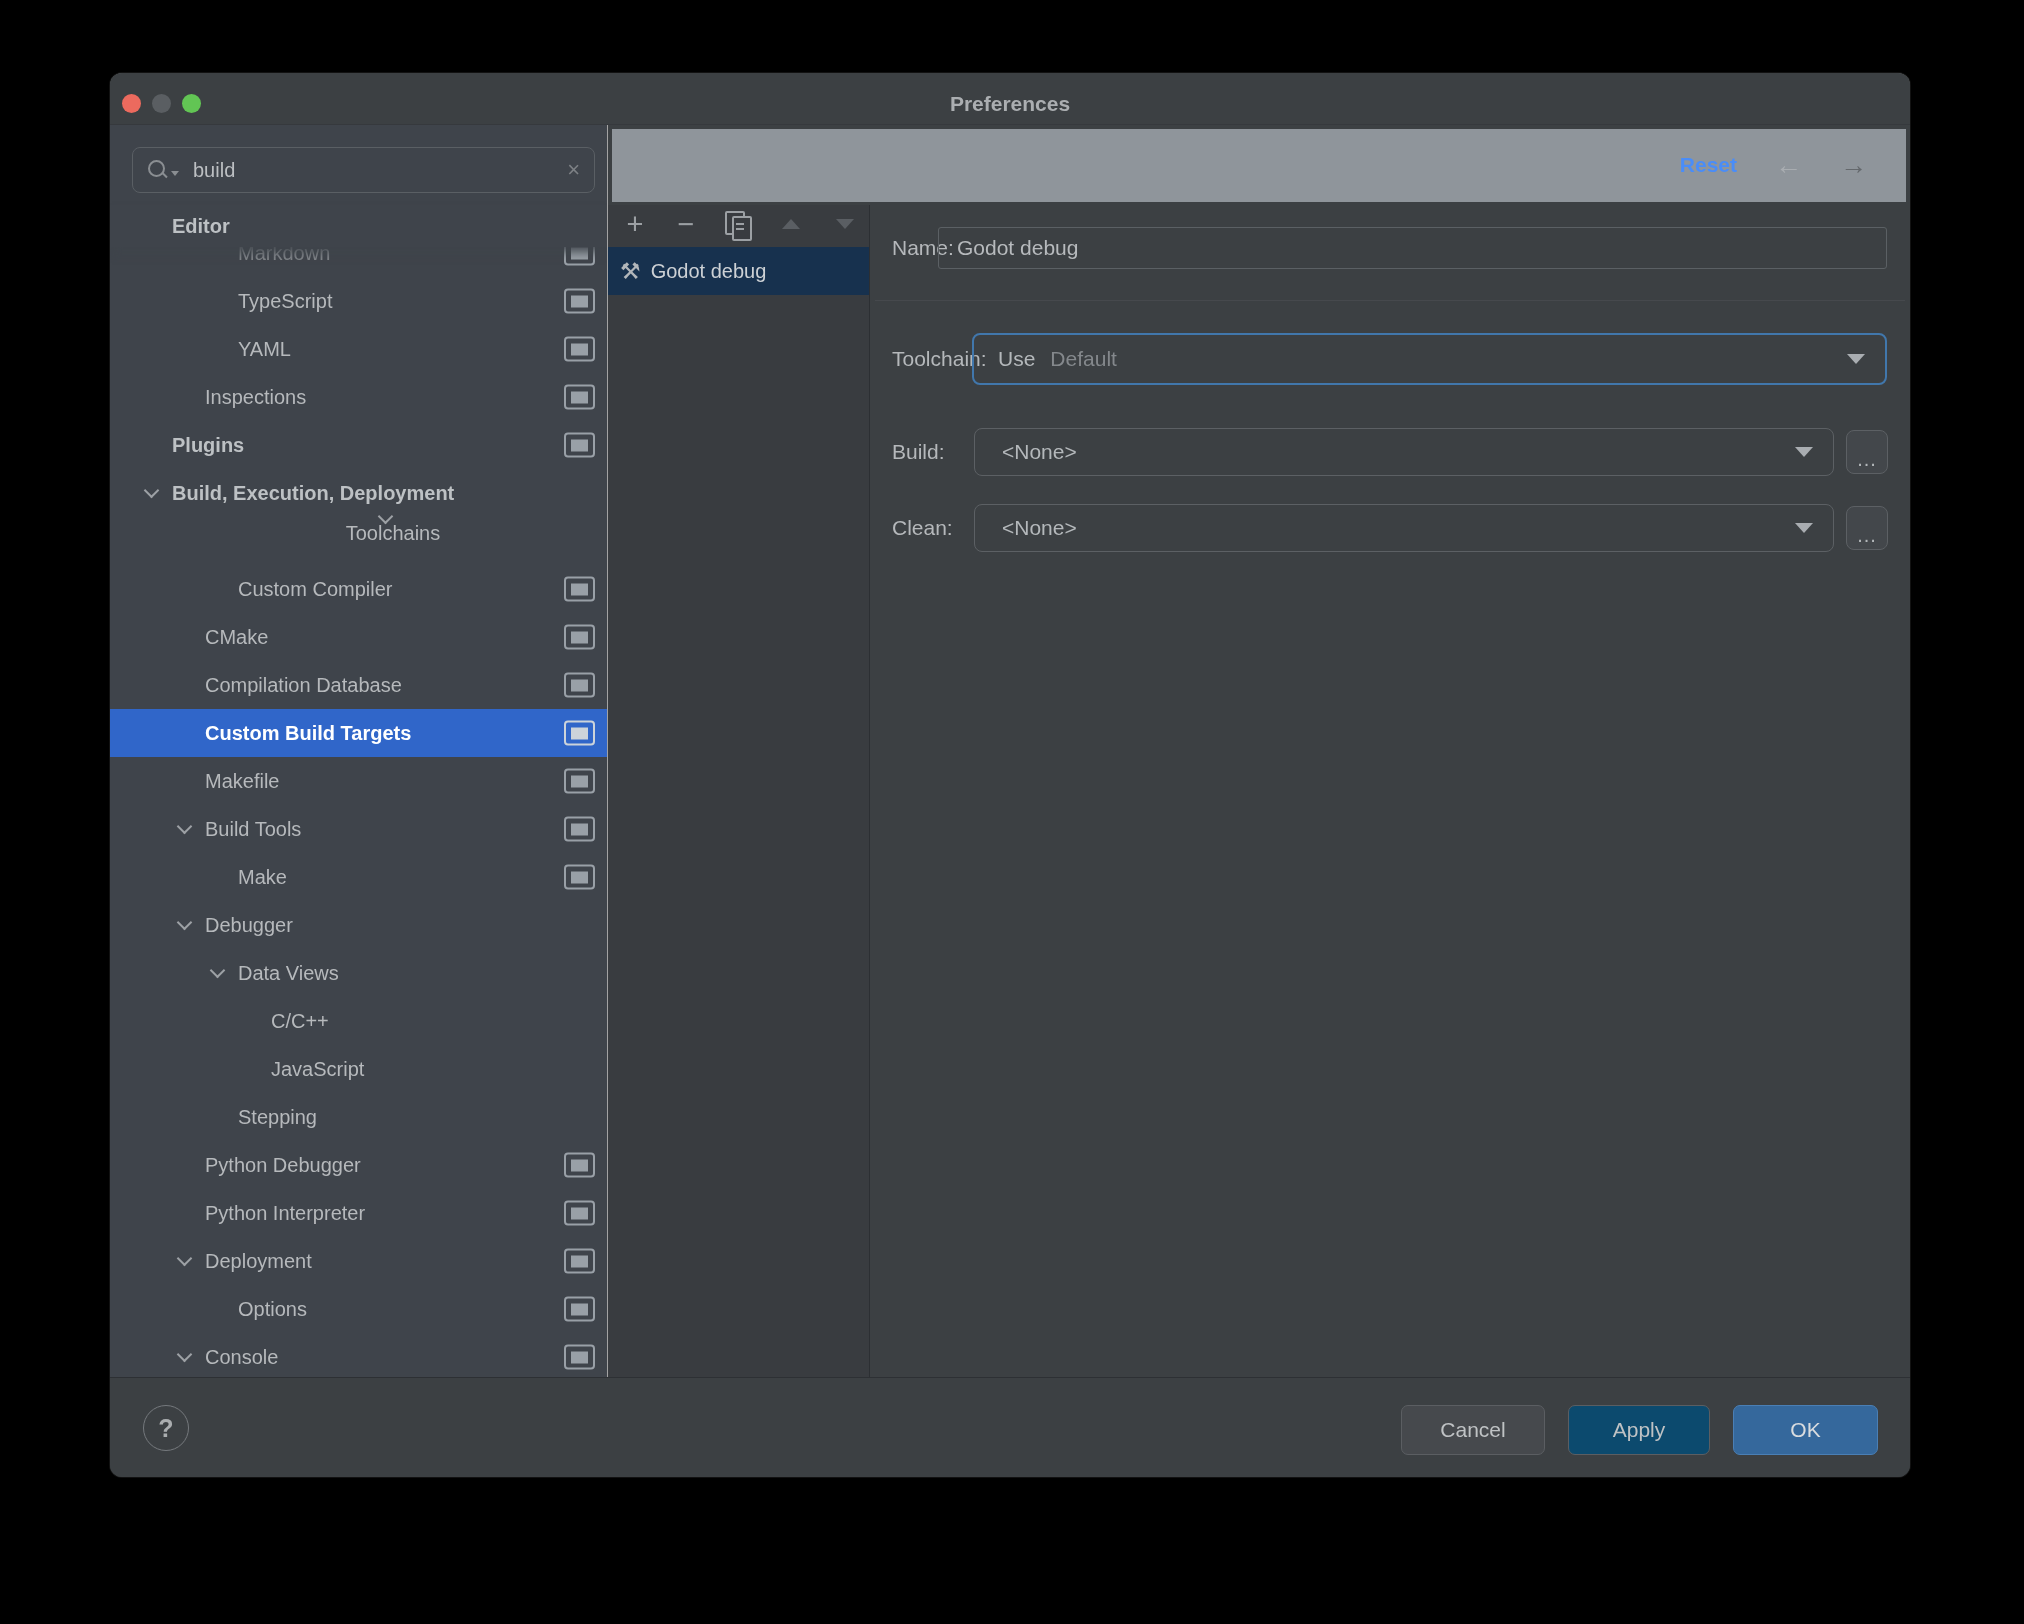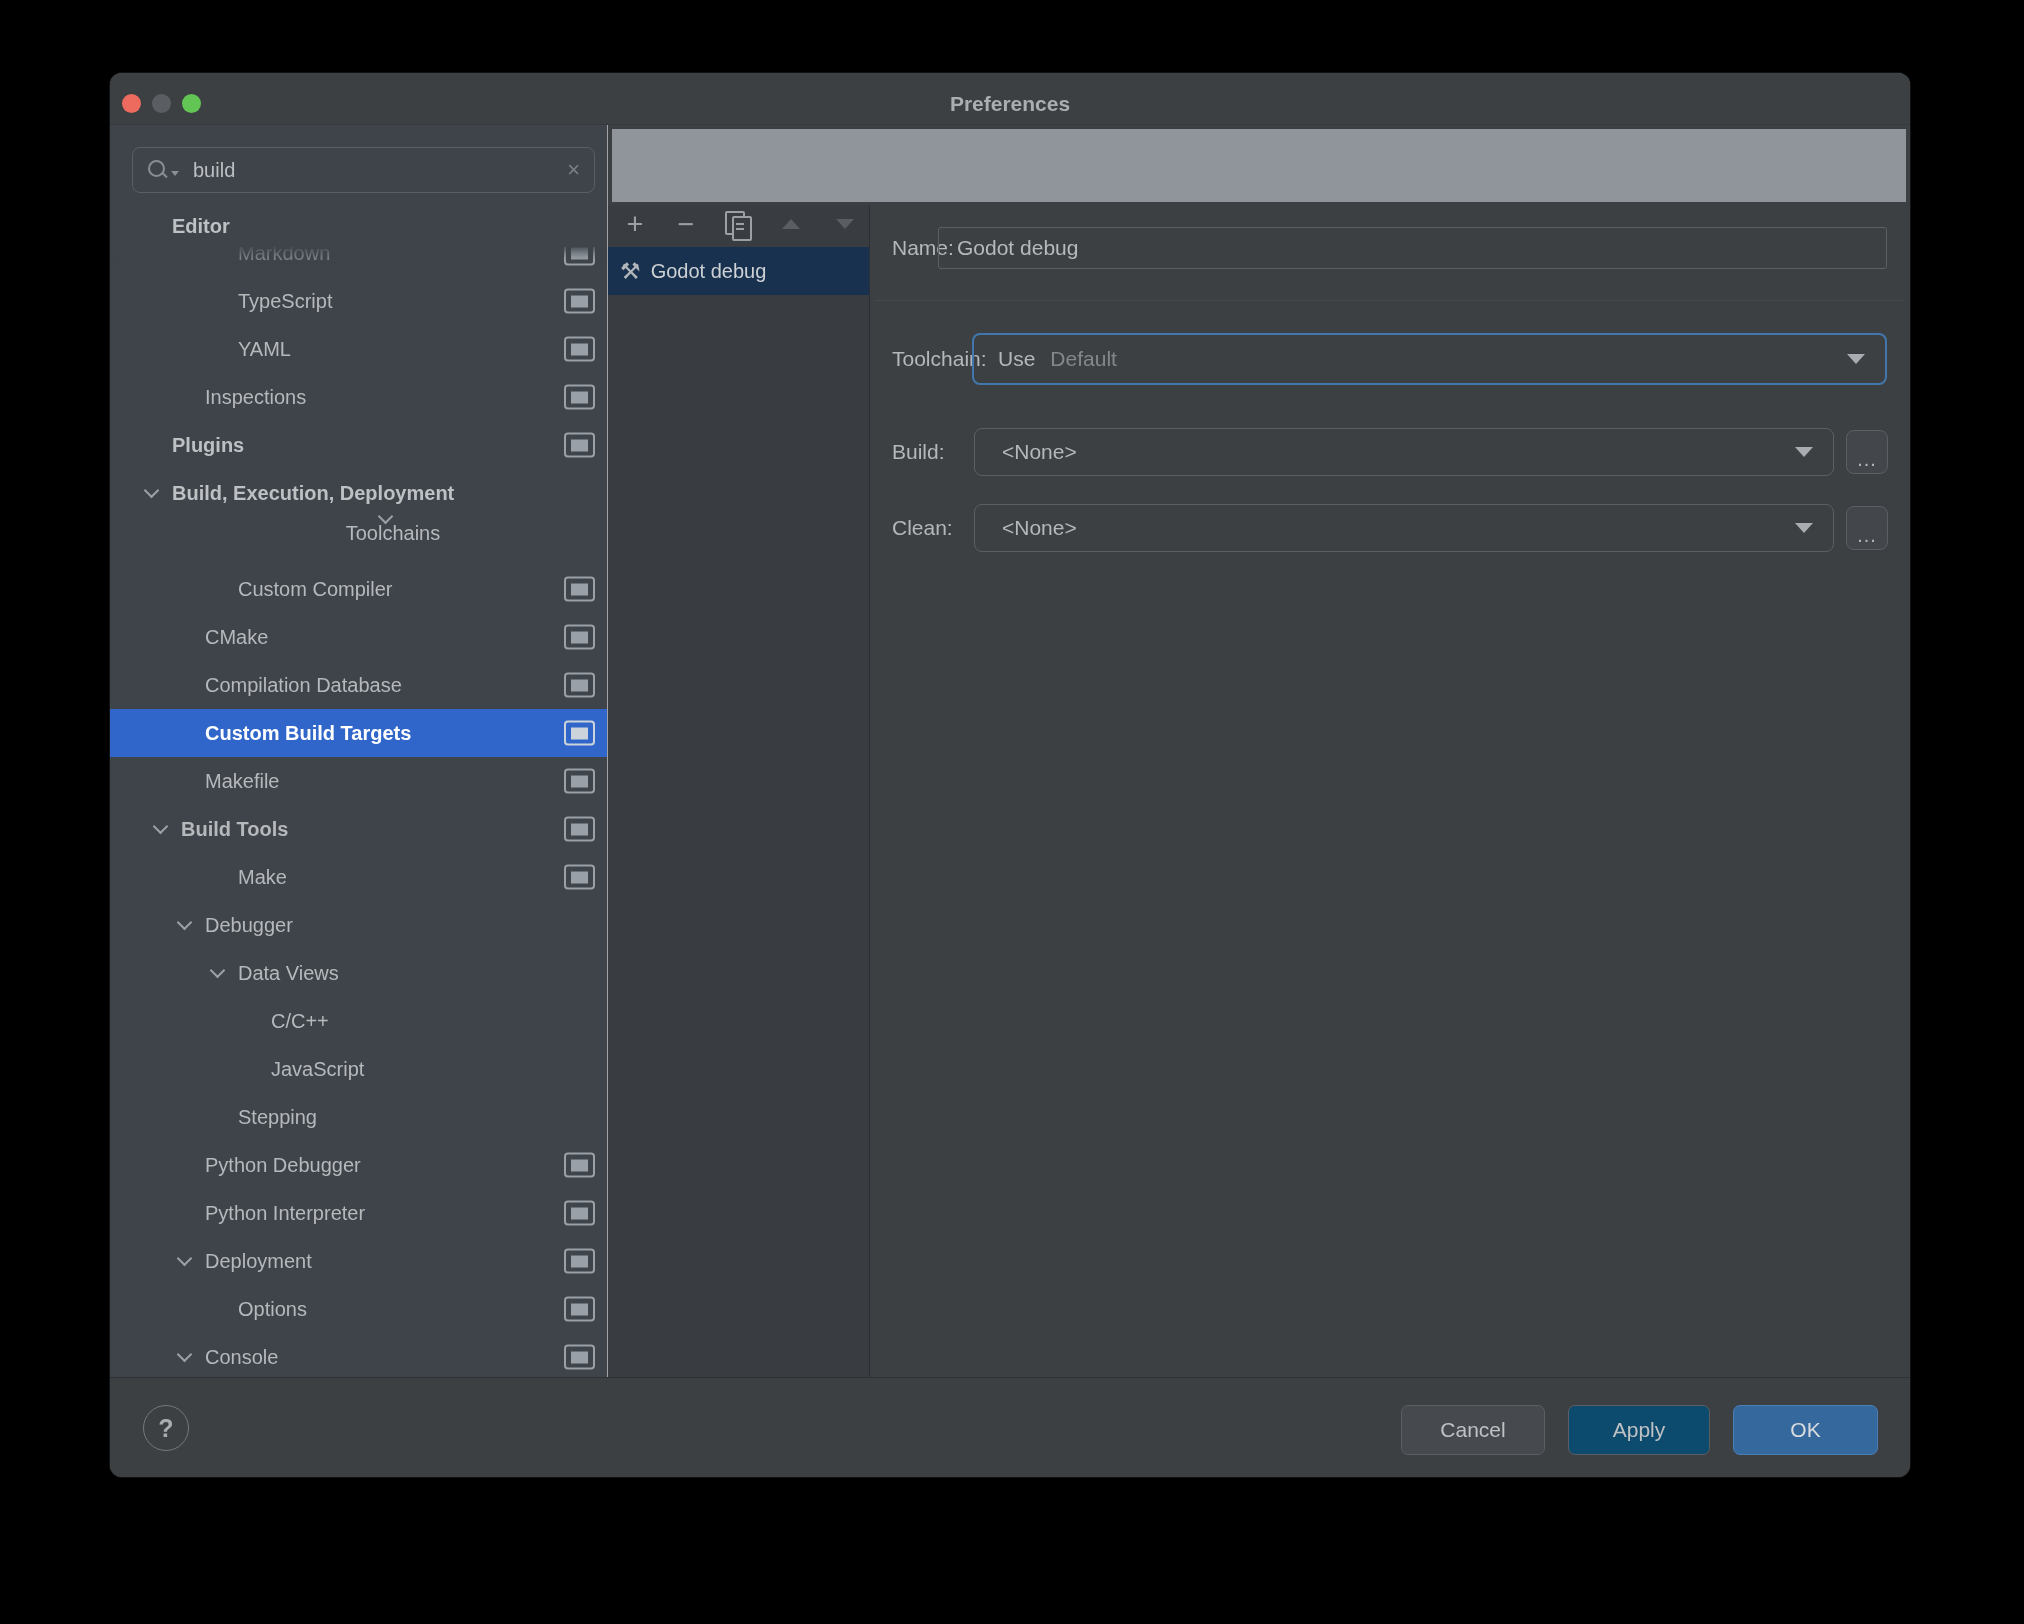--- a/index.html
+++ b/index.html
@@ -221,21 +221,21 @@
             <span class="ms"></span>
           </div>
           <div class="tree-row selected" style="padding-left: 95px;">
             <span class="lbl">Custom Build Targets</span>
             <span class="ms"></span>
           </div>
           <div class="tree-row" style="padding-left: 95px;">
             <span class="lbl">Makefile</span>
             <span class="ms"></span>
           </div>
-          <div class="tree-row" style="padding-left: 45px; font-weight: bold;">
+          <div class="tree-row" style="padding-left: 69px;">
             <span class="chev"></span>
             <span class="lbl">Build Tools</span>
             <span class="ms"></span>
           </div>
           <div class="tree-row" style="padding-left: 128px;">
             <span class="lbl">Make</span>
             <span class="ms"></span>
           </div>
           <div class="tree-row" style="padding-left: 69px;">
             <span class="chev"></span>
@@ -279,20 +279,25 @@
         </div>
     </div>
 
     <div class="rightcol">
       <div class="header">
         <div class="crumbs">
           <span>Build, Execution, Deployment</span>
           <span class="crumb-sep">›</span>
           <span>Custom Build Targets</span>
           <span class="ms crumb-ms"></span>
+        </div>
+        <div class="header-right">
+          <span class="reset-link">Reset</span>
+          <span class="nav-arrow nav-back">←</span>
+          <span class="nav-arrow nav-fwd">→</span>
         </div>
       </div>
 
       <div class="workarea">
 
         <div class="listcol">
           <div class="list-toolbar">
             <span class="tbtn add">+</span>
             <span class="tbtn remove">−</span>
             <span class="tbtn copy">

